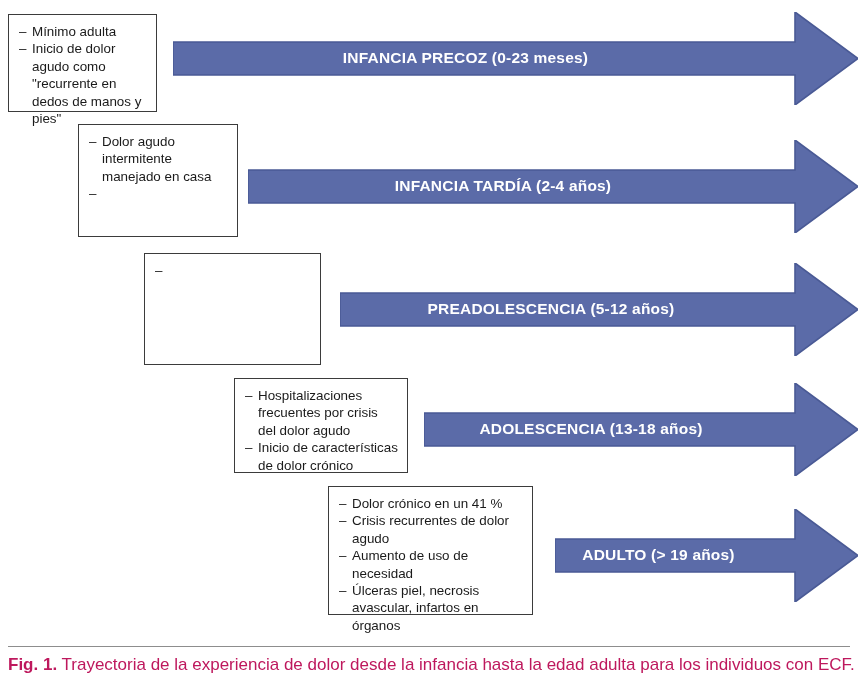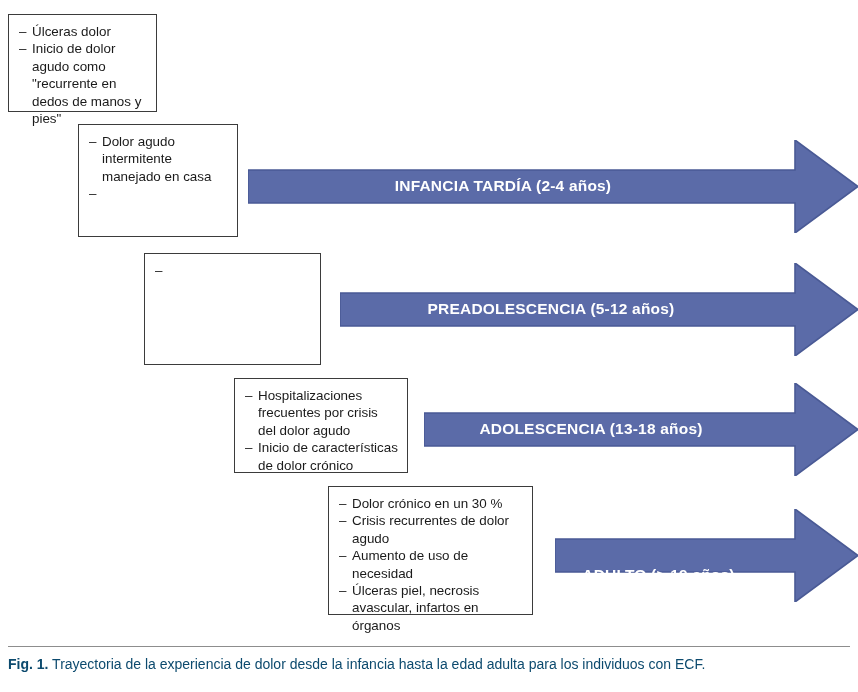--- a/index.html
+++ b/index.html
@@ -84,45 +84,51 @@
     top: 646px;
     width: 842px;
     height: 1px;
     background: #8d8d8d;
   }
   #caption {
     position: absolute;
     left: 8px;
     top: 656px;
     width: 844px;
-    font-size: 14px;
+    font-size: 17px;
     line-height: 17px;
-    color: #0c4a6e;
+    color: #be185d;
     white-space: nowrap;
   }
   #caption .cap-label {
     font-weight: bold;
   }
 </style>
 </head>
 <body>
 
 <div id="figure-canvas">
 
   <div class="note-box" style="left:8px; top:14px; width:149px; height:98px;">
     <ul class="note-list">
       <li class="note-item">
-        <span class="dash">–</span><span>Úlceras dolor</span>
+        <span class="dash">–</span><span>Mínimo adulta</span>
       </li>
       <li class="note-item">
         <span class="dash">–</span><span>Inicio de dolor agudo como "recurrente en dedos de manos y pies"</span>
       </li>
     </ul>
   </div>
 
+  <div class="arrow" style="left:173px; top:12px; width:685px; height:93px;">
+    <svg viewBox="0 0 685 93" preserveAspectRatio="none">
+      <polygon points="0,30 622,30 622,0 685,46.5 622,93 622,63 0,63" fill="#5b6ba8" stroke="#4a5a95" stroke-width="1.6"></polygon>
+    </svg>
+    <div class="arrow-label" style="top:37px; right:100px; left:0;">INFANCIA PRECOZ (0-23 meses)</div>
+  </div>
 
   <div class="note-box" style="left:78px; top:124px; width:160px; height:113px;">
     <ul class="note-list">
       <li class="note-item">
         <span class="dash">–</span><span>Dolor agudo intermitente manejado en casa</span>
       </li>
       <li class="note-item">
         <span class="dash">–</span>
       </li>
     </ul>
@@ -164,39 +170,39 @@
   <div class="arrow" style="left:424px; top:383px; width:434px; height:93px;">
     <svg viewBox="0 0 434 93" preserveAspectRatio="none">
       <polygon points="0,30 371,30 371,0 434,46.5 371,93 371,63 0,63" fill="#5b6ba8" stroke="#4a5a95" stroke-width="1.6"></polygon>
     </svg>
     <div class="arrow-label" style="top:37px; right:100px; left:0;">ADOLESCENCIA (13-18 años)</div>
   </div>
 
   <div class="note-box" style="left:328px; top:486px; width:205px; height:129px;">
     <ul class="note-list">
       <li class="note-item">
-        <span class="dash">–</span><span>Dolor crónico en un 30 %</span>
+        <span class="dash">–</span><span>Dolor crónico en un 41 %</span>
       </li>
       <li class="note-item">
         <span class="dash">–</span><span>Crisis recurrentes de dolor agudo</span>
       </li>
       <li class="note-item">
         <span class="dash">–</span><span>Aumento de uso de necesidad</span>
       </li>
       <li class="note-item">
         <span class="dash">–</span><span>Úlceras piel, necrosis avascular, infartos en órganos</span>
       </li>
     </ul>
   </div>
 
   <div class="arrow" style="left:555px; top:509px; width:303px; height:93px;">
     <svg viewBox="0 0 303 93" preserveAspectRatio="none">
       <polygon points="0,30 240,30 240,0 303,46.5 240,93 240,63 0,63" fill="#5b6ba8" stroke="#4a5a95" stroke-width="1.6"></polygon>
     </svg>
-    <div class="arrow-label" style="top:37px; right:96px; left:0;margin-top:20px;">ADULTO (&gt; 19 años)</div>
+    <div class="arrow-label" style="top:37px; right:96px; left:0;">ADULTO (&gt; 19 años)</div>
   </div>
 
 </div>
 
 <div id="caption-rule"></div>
 <div id="caption">
   <span class="cap-label">Fig. 1.</span>
   <span>Trayectoria de la experiencia de dolor desde la infancia hasta la edad adulta para los individuos con ECF.</span>
 </div>
 

